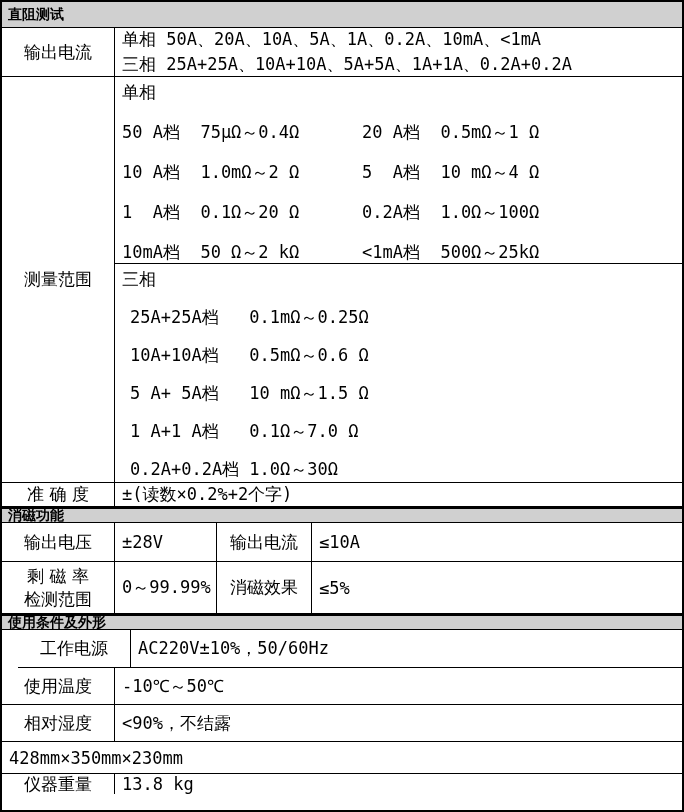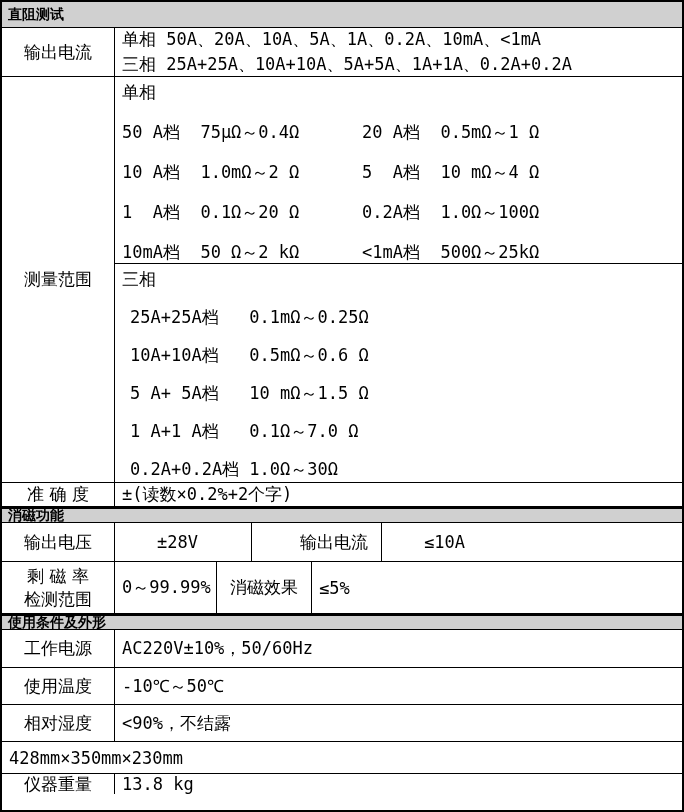--- a/index.html
+++ b/index.html
@@ -42,23 +42,23 @@
   .phase-block.three{height:218px;}
   .phase-title{height:24px;display:flex;align-items:center;white-space:pre;}
   .range-line{height:40px;display:flex;align-items:flex-end;white-space:pre;
               font-family:"DejaVu Sans Mono","Liberation Mono",monospace;}
   .phase-block.three .range-line{height:38px;margin-left:8px;}
   .range-left{width:240px;flex:0 0 240px;white-space:pre;}
   .range-right{white-space:pre;}
   .h-output{height:49px;}
   .h-measure{height:406px;}
   .h-accuracy{height:24px;}
-  .h-demag1{height:39px;gap:35px;}
+  .h-demag1{height:39px;}
   .h-demag2{height:52px;}
-  .h-power{height:38px;}
+  .h-power{height:38px;margin-left:16px;}
   .h-temp{height:37px;}
   .h-humid{height:37px;}
   .h-volume{height:32px;}
   .h-weight{height:20px;border-bottom:none;}
 </style>
 </head>
 <body>
 
 <div class="spec-table">
 

